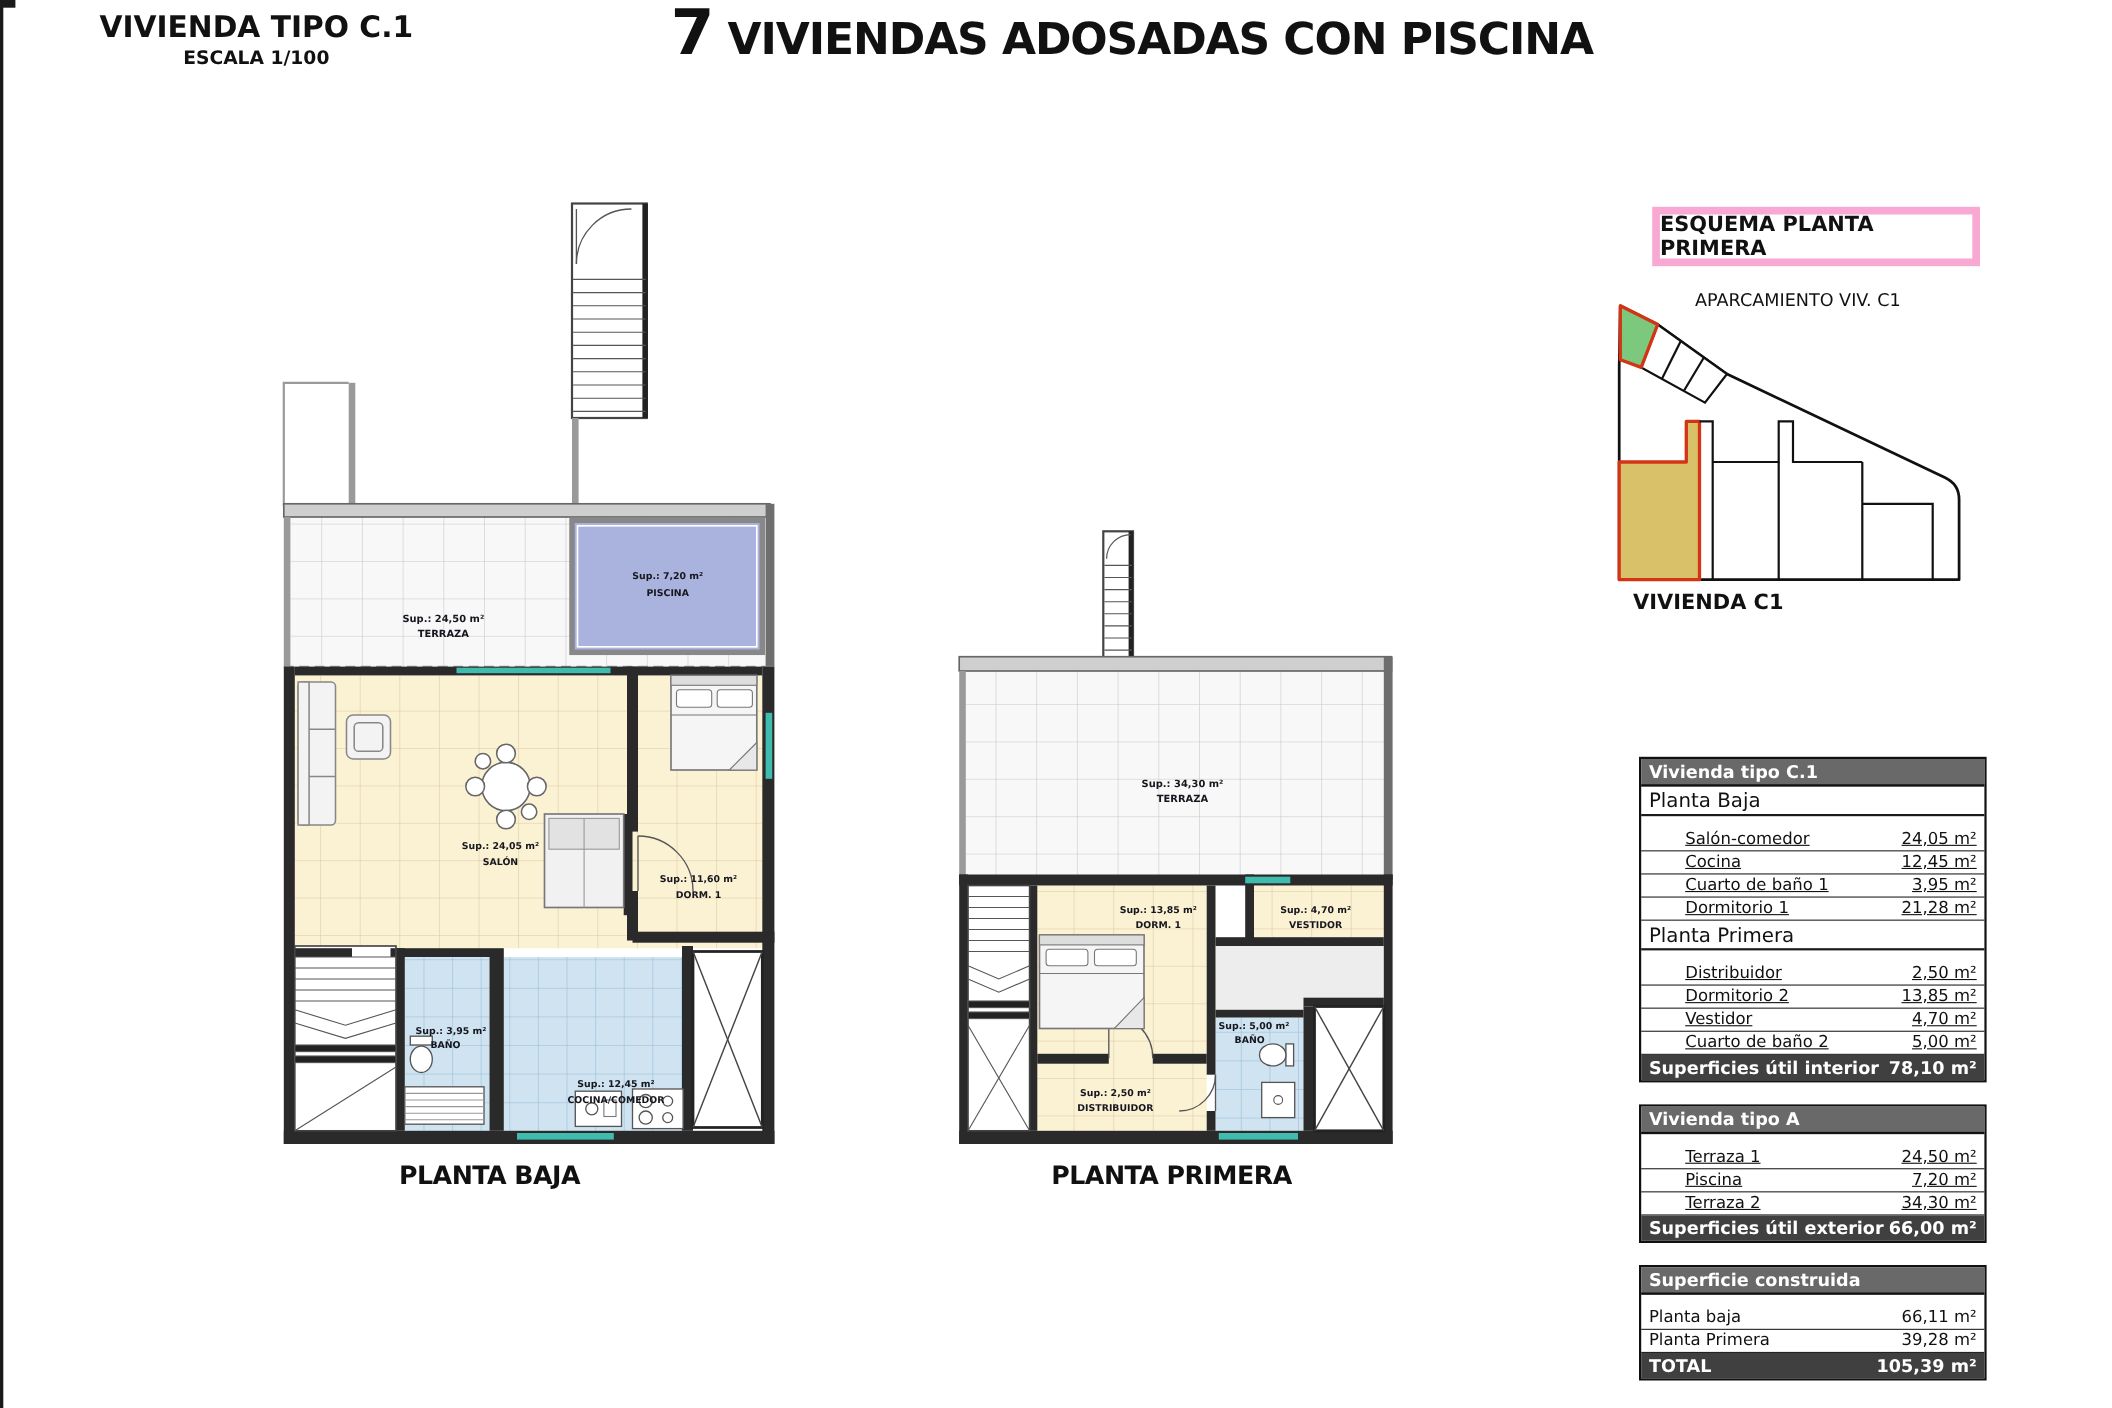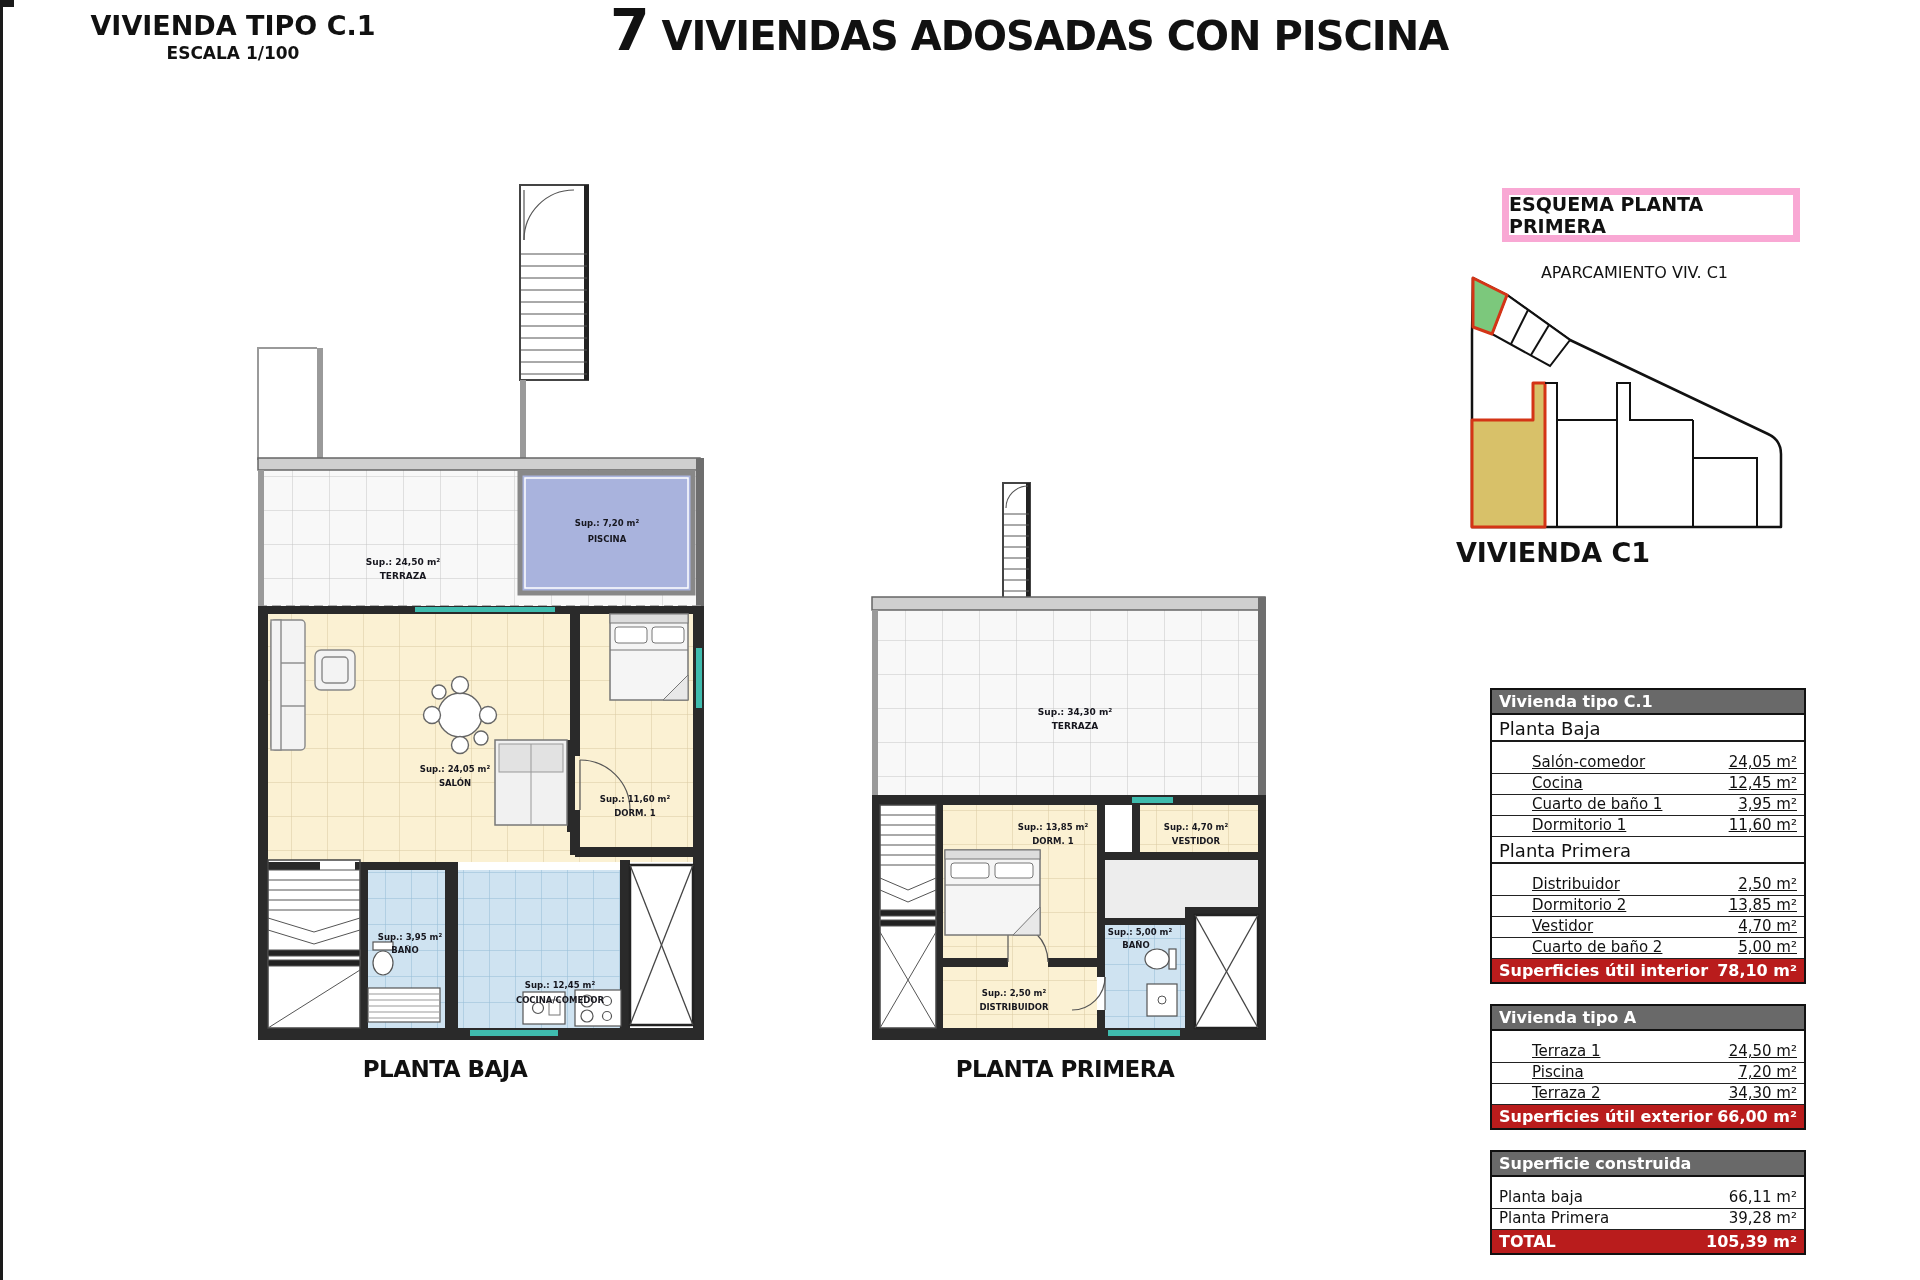--- a/index.html
+++ b/index.html
@@ -12,31 +12,31 @@
   #doc-title .t2{font-size:17px;font-weight:bold;margin-top:2px;}
   #main-title{left:529px;top:0px;width:1000px;text-align:center;white-space:nowrap;line-height:60px;}
   #main-title .num{font-size:57px;font-weight:bold;letter-spacing:-1px;}
   #main-title .rest{font-size:40px;font-weight:bold;letter-spacing:-1px;}
   
   .plan-caption{font-size:23px;font-weight:bold;text-align:center;letter-spacing:-0.5px;}
   
   #schema-box{left:1502px;top:188px;width:284px;height:40px;border:7px solid #f9a8d4;
               display:flex;align-items:center;justify-content:center;font-size:19px;font-weight:bold;}
   #parking-label{left:1488px;top:263px;width:240px;text-align:right;font-size:16px;font-weight:normal;}
-  #unit-label{left:1428px;top:537px;width:250px;text-align:center;font-size:27px;font-weight:bold;}
+  #unit-label{left:1428px;top:537px;width:250px;text-align:center;font-size:19px;font-weight:bold;}
   
   #tables-panel{left:1490px;top:688px;width:316px;}
   .tbl{border:2px solid #111;margin-bottom:20px;background:#fff;}
   .tbl-hd{background:#696969;color:#fff;font-weight:bold;font-size:16px;padding:2px 7px;border-bottom:2px solid #111;}
   .tbl-sec{font-size:18px;padding:3px 7px 1px;border-bottom:2px solid #1a1a1a;}
   .tbl-gap{height:11px;}
   .tbl-row{display:flex;justify-content:space-between;border-bottom:1.5px solid #222;
            font-size:15px;line-height:19px;padding:0 7px 1px 7px;}
   .tbl-row.ind{padding-left:40px;text-decoration:underline;}
-  .tbl-ft{background:#b91c1c;color:#fff;font-weight:bold;font-size:16px;display:flex;
+  .tbl-ft{background:#404040;color:#fff;font-weight:bold;font-size:16px;display:flex;
           justify-content:space-between;padding:2px 7px;}
   
   svg text.lbl{font-family:"DejaVu Sans",sans-serif;font-size:8.5px;font-weight:bold;fill:#16161e;text-anchor:middle;}
   svg text.lbl2{font-family:"DejaVu Sans",sans-serif;font-size:9px;font-weight:bold;fill:#16161e;text-anchor:middle;}
   #left-border{left:0;top:0;width:3px;height:1280px;background:#1a1a1a;}
   #corner-mark{left:0;top:0;width:14px;height:7px;background:#1a1a1a;}
 </style>
 </head>
 <body>
 
@@ -394,21 +394,21 @@
         <div class="tbl-row ind">
           <span>Cocina</span>
           <span>12,45 m²</span>
         </div>
         <div class="tbl-row ind">
           <span>Cuarto de baño 1</span>
           <span>3,95 m²</span>
         </div>
         <div class="tbl-row ind">
           <span>Dormitorio 1</span>
-          <span>11,60 m²</span>
+          <span>21,28 m²</span>
         </div>
         <div class="tbl-sec">Planta Primera</div>
         <div class="tbl-gap"></div>
         <div class="tbl-row ind">
           <span>Distribuidor</span>
           <span>2,50 m²</span>
         </div>
         <div class="tbl-row ind">
           <span>Dormitorio 2</span>
           <span>13,85 m²</span>

